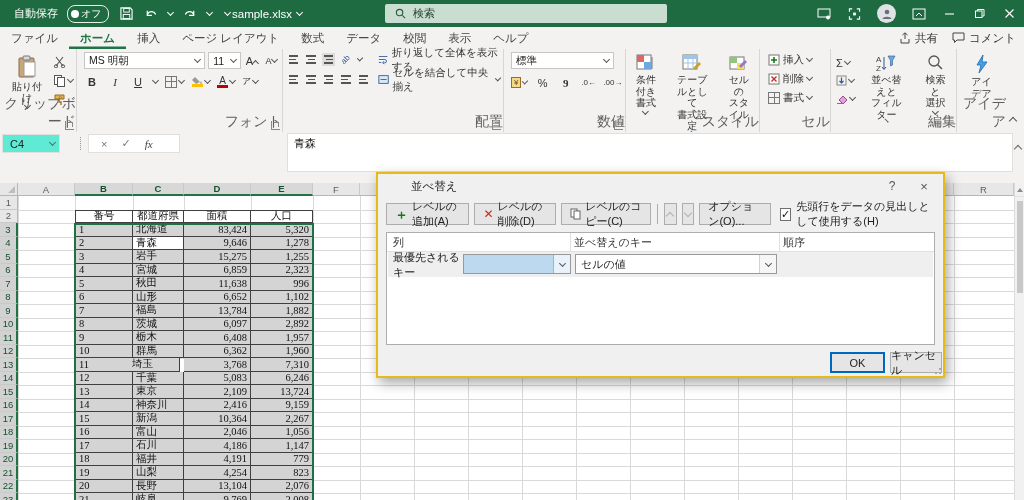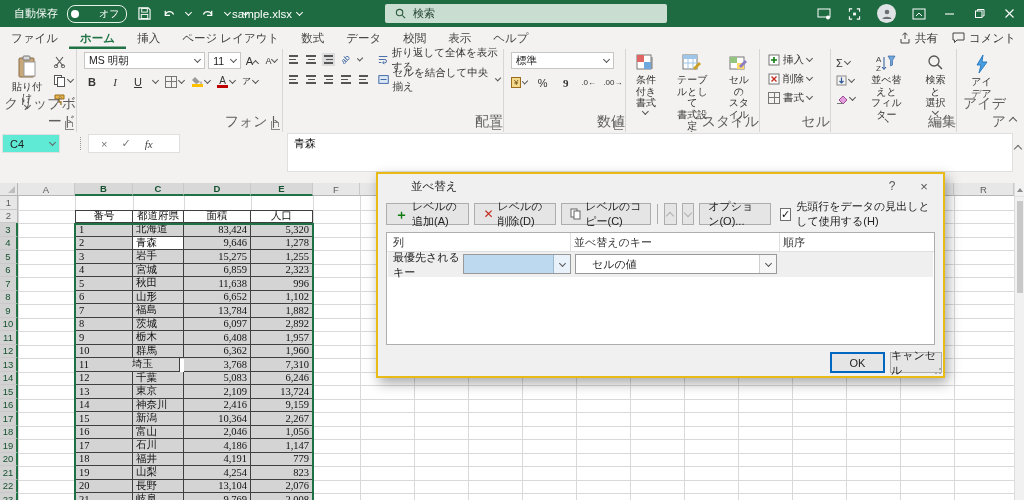--- a/index.html
+++ b/index.html
@@ -3,21 +3,21 @@
 <meta charset="utf-8">
 <style>
   html,body{margin:0;padding:0;}
   body{width:1024px;height:500px;position:relative;overflow:hidden;
        font-family:"Liberation Sans","DejaVu Sans",sans-serif;background:#fff;
        -webkit-font-smoothing:antialiased;}
   
   #titlebar{position:absolute;left:0;top:0;width:1024px;height:27px;background:#1e6b41;
             display:flex;align-items:center;color:#fff;font-size:11px;}
   .tb-left{display:flex;align-items:center;gap:9px;padding-left:14px;}
-  .autosave-pill{display:flex;align-items:center;gap:20px;border:1px solid #e8f1ea;border-radius:8px;
+  .autosave-pill{display:flex;align-items:center;gap:2px;border:1px solid #e8f1ea;border-radius:8px;
                  padding:1px 7px 1px 3px;font-size:10px;}
   .autosave-dot{width:8px;height:8px;border-radius:50%;background:#fff;display:inline-block;}
   .qat-icon{width:16px;height:16px;display:inline-flex;align-items:center;justify-content:center;}
   .qat-icon svg{display:block;}
   .cv,.ca{display:inline-block;width:5px;height:5px;border-right:1.2px solid currentColor;
           border-bottom:1.2px solid currentColor;}
   .cv{transform:rotate(45deg);margin-top:-2px;}
   .ca{transform:rotate(-135deg);margin-top:3px;}
   .cv.sm{width:4px;height:4px;}
   #doc-title{position:absolute;left:232px;top:0;height:27px;display:flex;align-items:center;gap:5px;font-size:11.5px;}
@@ -122,21 +122,21 @@
   #checkbox{width:13px;height:13px;background:#fff;border:1px solid #707070;box-sizing:border-box;
             display:flex;align-items:center;justify-content:center;font-size:11px;color:#111;line-height:1;}
   #dlg-list{position:absolute;left:8px;top:58px;right:8px;height:113px;background:#fff;border:1px solid #adadad;box-sizing:border-box;}
   .lhdr{position:absolute;top:0;height:18px;display:flex;align-items:center;font-size:11px;color:#333;}
   #dlg-list .hline2{position:absolute;left:0;right:0;top:18px;height:1px;background:#e0e0e0;}
   #dlg-list .vdiv{position:absolute;top:0;width:1px;height:18px;background:#e0e0e0;}
   #level-row{position:absolute;left:1px;right:1px;top:19px;height:25px;background:#efefef;
              display:flex;align-items:center;}
   #level-label{padding-left:5px;width:70px;font-size:11px;color:#222;}
   .combo{position:absolute;height:20px;background:#fff;border:1px solid #999;box-sizing:border-box;
-         display:flex;align-items:center;justify-content:space-between;padding-left:16px;font-size:11px;}
+         display:flex;align-items:center;justify-content:space-between;padding-left:5px;font-size:11px;}
   .combo .arrow{width:16px;height:100%;display:flex;align-items:center;justify-content:center;
                 border-left:1px solid #d0d0d0;background:#f6f6f6;color:#555;}
   #combo-key{left:75px;width:108px;top:2px;background:#bdd9f0;}
   #combo-key .arrow{background:#e9f2fa;border-left:1px solid #9bb7cc;}
   #combo-sortby{left:187px;width:202px;top:2px;}
   #combo-order{left:396px;width:153px;top:2px;}
   .dlg-pushbtn{position:absolute;height:21px;background:#e5e5e5;border:1px solid #adadad;box-sizing:border-box;
                display:flex;align-items:center;justify-content:center;font-size:11px;color:#222;}
   #btn-ok{left:452px;top:178px;width:55px;border:1px solid #0067c0;box-shadow:inset 0 0 0 1px #0067c0;}
   #btn-cancel{left:512px;top:178px;width:52px;}

